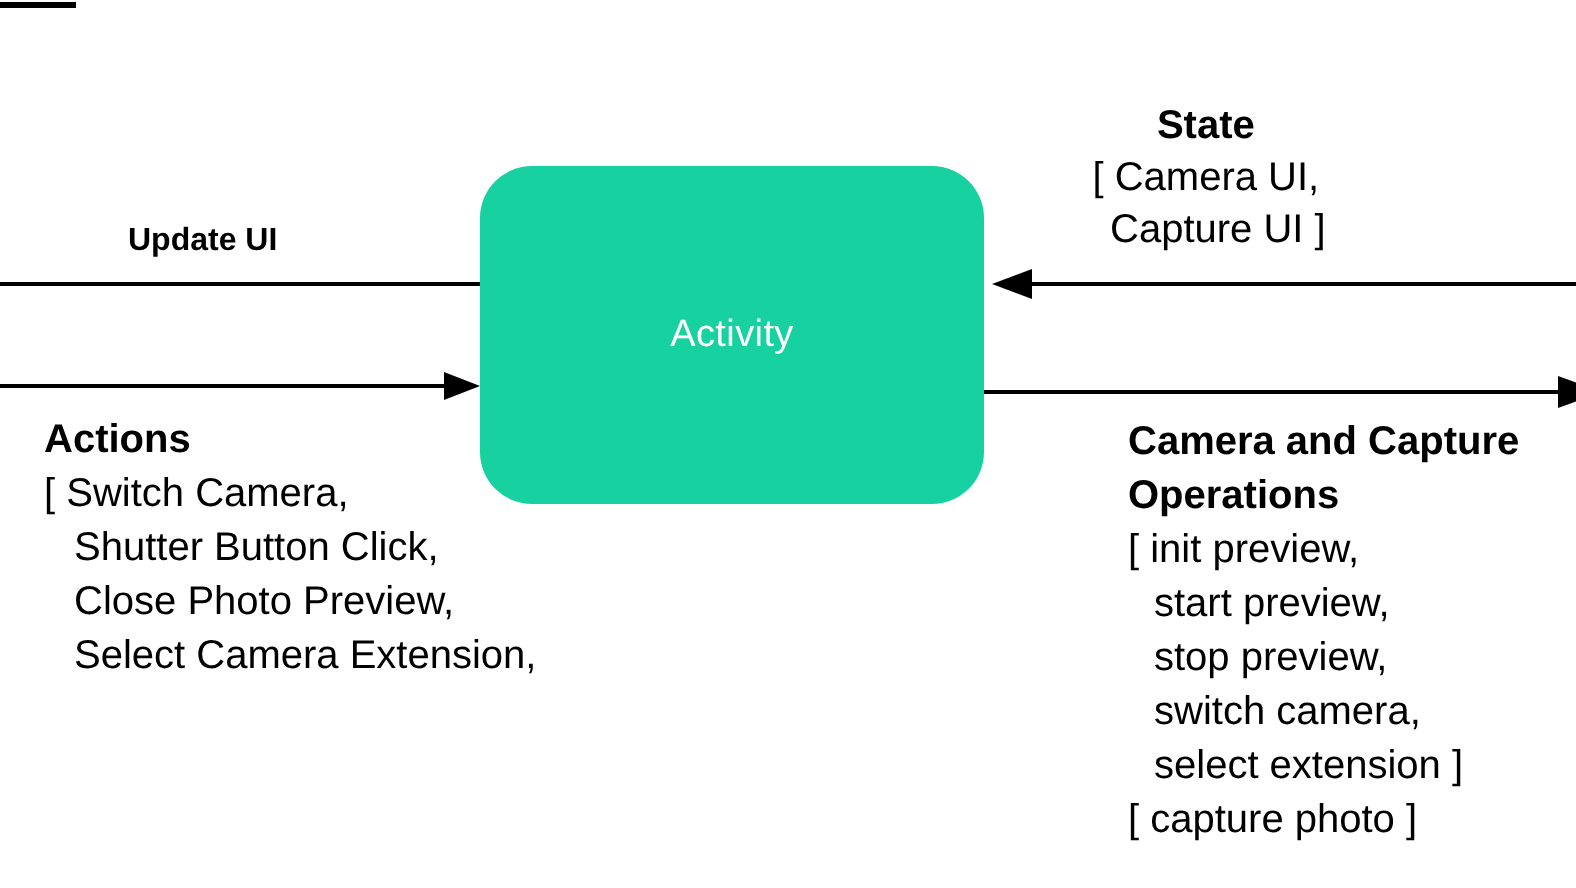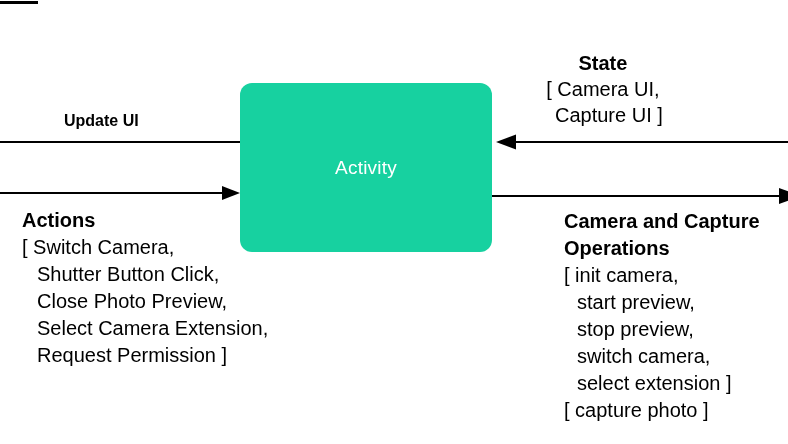--- a/index.html
+++ b/index.html
@@ -27,21 +27,21 @@
   #arrow-layer {
     left: 0; top: 0;
     width: 788px; height: 444px;
     pointer-events: none;
   }
 
   #activity-box {
     left: 240px; top: 83px;
     width: 252px; height: 169px;
     background: #17D1A0;
-    border-radius: 12px;
+    border-radius: 26px;
     display: flex;
     align-items: center;
     justify-content: center;
   }
   #activity-label {
     color: #ffffff;
     font-size: 19px;
     letter-spacing: 0.2px;
   }
 
@@ -93,33 +93,32 @@
   </div>
 
   <div id="update-ui-label" class="abs tblock">Update UI</div>
 
   <div id="actions-block" class="abs tblock lh27">
     <div class="bold">Actions</div>
     <div>[ Switch Camera,</div>
     <div class="ind15">Shutter Button Click,</div>
     <div class="ind15">Close Photo Preview,</div>
     <div class="ind15">Select Camera Extension,</div>
-    <div class="ind15">Request Permission ]</div>
   </div>
 
   <div id="state-block" class="abs tblock lh26">
     <div class="bold">State</div>
     <div>[ Camera UI,</div>
     <div class="ind12">Capture UI ]</div>
   </div>
 
   <div id="camera-ops-block" class="abs tblock lh27">
     <div class="bold">Camera and Capture</div>
     <div class="bold">Operations</div>
-    <div>[ init camera,</div>
+    <div>[ init preview,</div>
     <div class="ind13">start preview,</div>
     <div class="ind13">stop preview,</div>
     <div class="ind13">switch camera,</div>
     <div class="ind13">select extension ]</div>
     <div>[ capture photo ]</div>
   </div>
 
 </div>
 
 </body></html>

